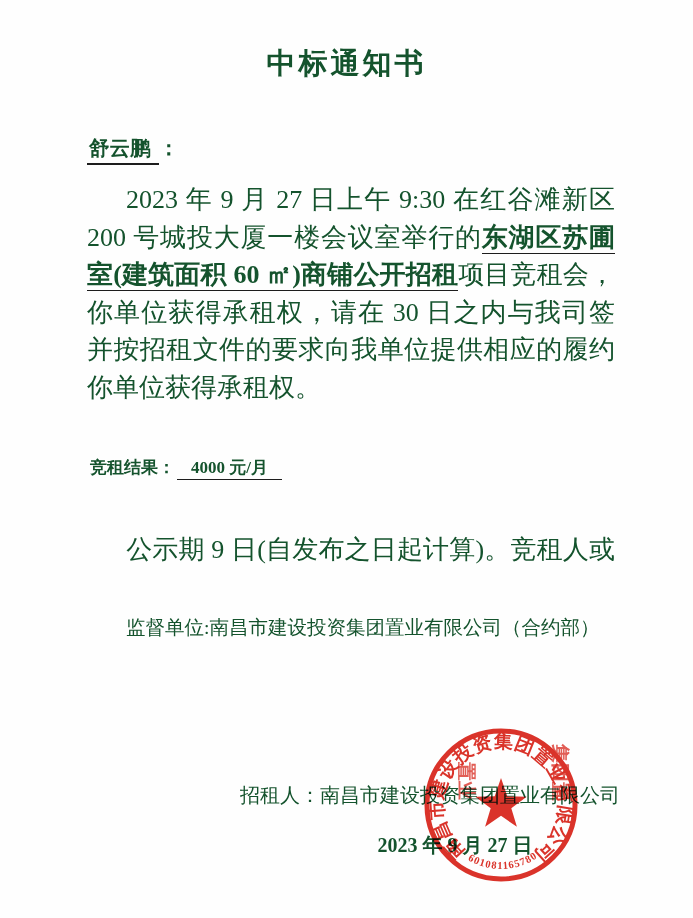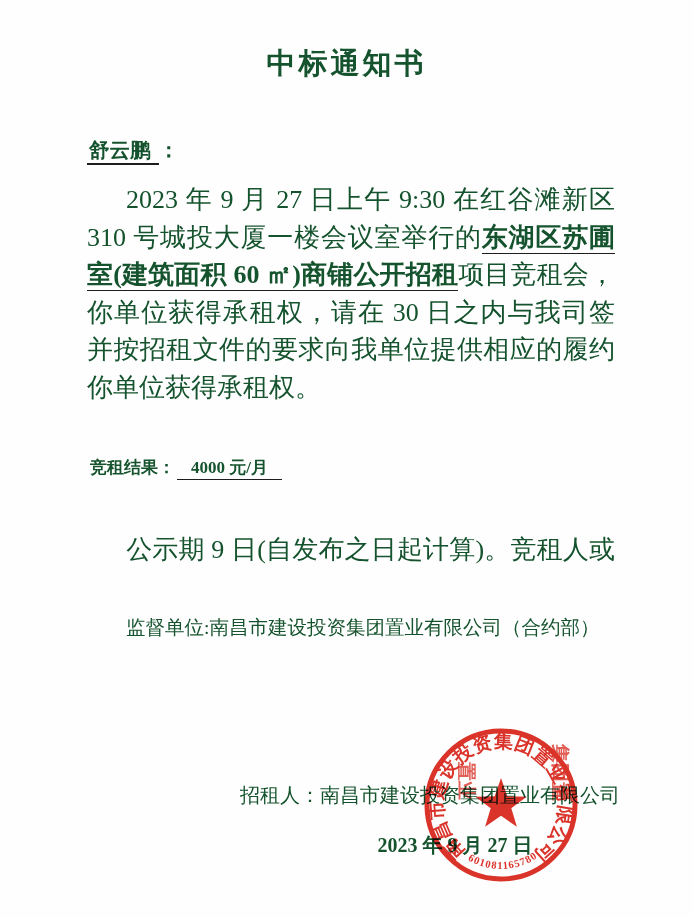--- a/index.html
+++ b/index.html
@@ -8,21 +8,21 @@
     background:#fefefe; color:#14532d;
     font-family:"Liberation Serif","DejaVu Serif",serif;
   }
   .doc-title {
     position:absolute; top:44px; left:0; width:100%;
     text-align:center; font-size:29px; font-weight:700; letter-spacing:3px;
     margin:0;
   }
   .addressee {
     position:absolute; top:135px; left:87px;
-    font-size:20.5px; font-weight:700; line-height:30px; white-space:nowrap;
+    font-size:20.5px; font-weight:700; line-height:30px; white-space:nowrap;font-family:Liberation Mono, monospace;
   }
   .addressee .name { border-bottom:2px solid #1d1d1d; padding:0 8px 2px 2px; }
   .para { position:absolute; left:87px; width:528px; font-size:26px; }
   .para .line { height:37.5px; line-height:37.5px; overflow:hidden; }
   .jline { text-align:justify; text-align-last:justify; }
   .nline { white-space:nowrap; }
   .p1 { top:181px; }
   .p2 { top:531px; }
   .indent { display:inline-block; width:39px; }
   .bu { font-weight:700; border-bottom:1.8px solid #1d1d1d; padding-bottom:1px; }
@@ -60,21 +60,21 @@
 <div class="page">
 
   <h1 class="doc-title">中标通知书</h1>
 
   <div class="addressee">
     <span class="name">舒云鹏</span><span>：</span>
   </div>
 
   <div class="para p1">
     <div class="line jline"><span class="indent"></span><span>2023 年 9 月 27 日上午 9:30 在红谷滩新区丰和中大道</span></div>
-    <div class="line jline"><span>310 号城投大厦一楼会议室举行的</span><span class="bu">东湖区苏圃路 119 号 101</span></div>
+    <div class="line jline"><span>200 号城投大厦一楼会议室举行的</span><span class="bu">东湖区苏圃路 119 号 101</span></div>
     <div class="line jline"><span class="bu">室(建筑面积 60 ㎡)商铺公开招租</span><span>项目竞租会，经评定，由</span></div>
     <div class="line jline">你单位获得承租权，请在 30 日之内与我司签订租赁合同，</div>
     <div class="line jline">并按招租文件的要求向我单位提供相应的履约保证。据此，</div>
     <div class="line nline">你单位获得承租权。</div>
   </div>
 
   <div class="result-line">
     <span class="result-label">竞租结果：</span><span class="result-value">4000 元/月</span>
   </div>
 

